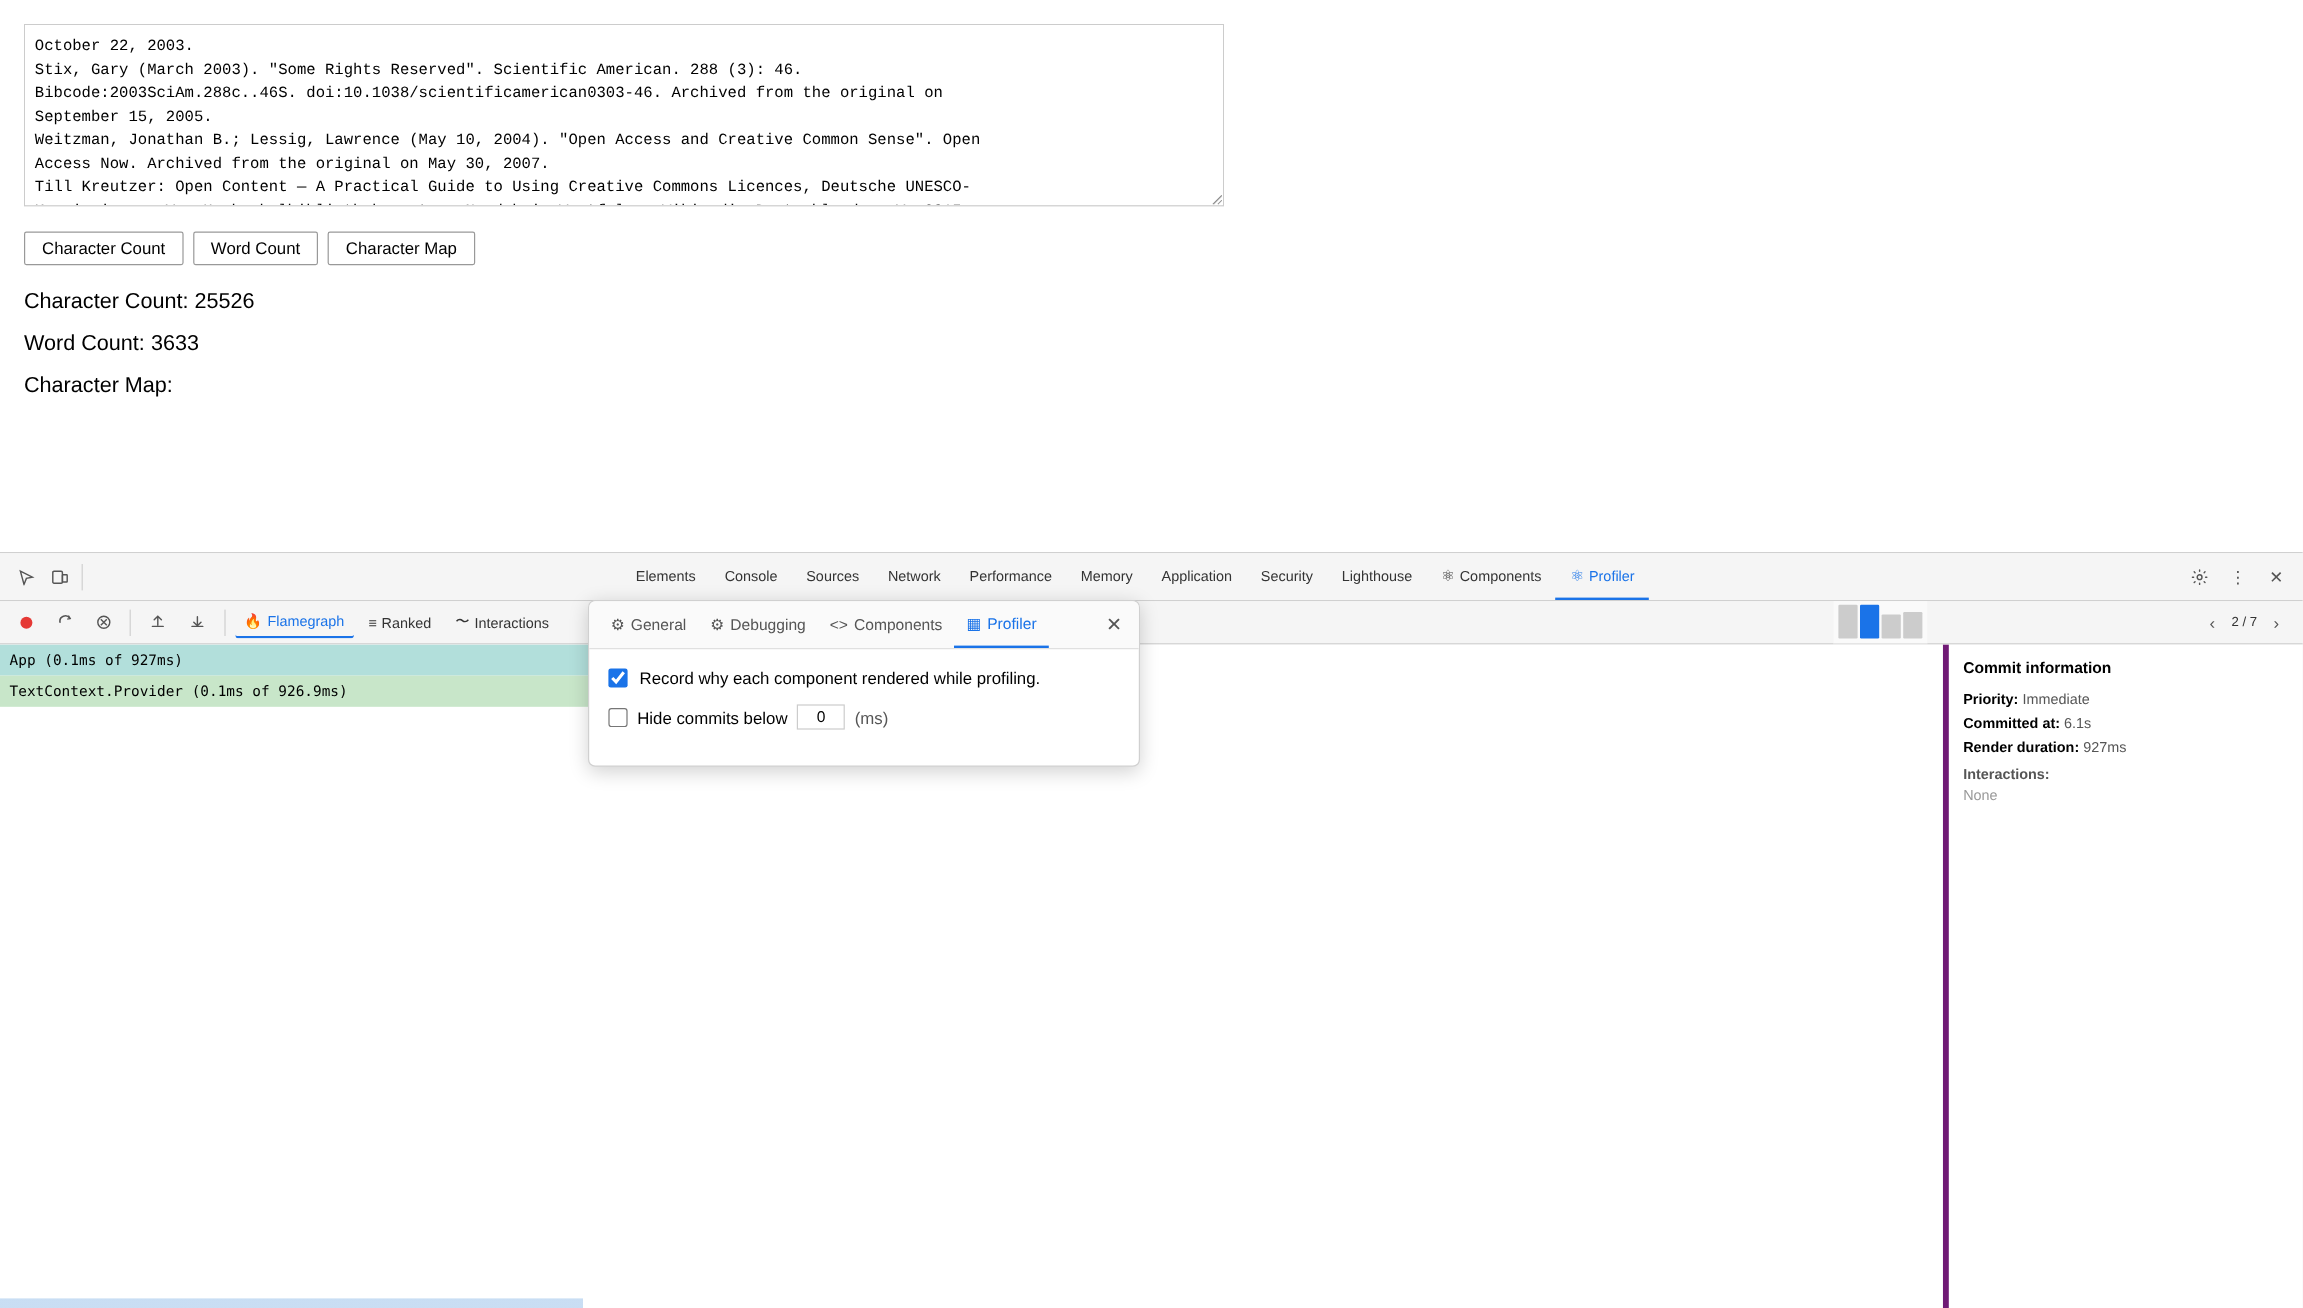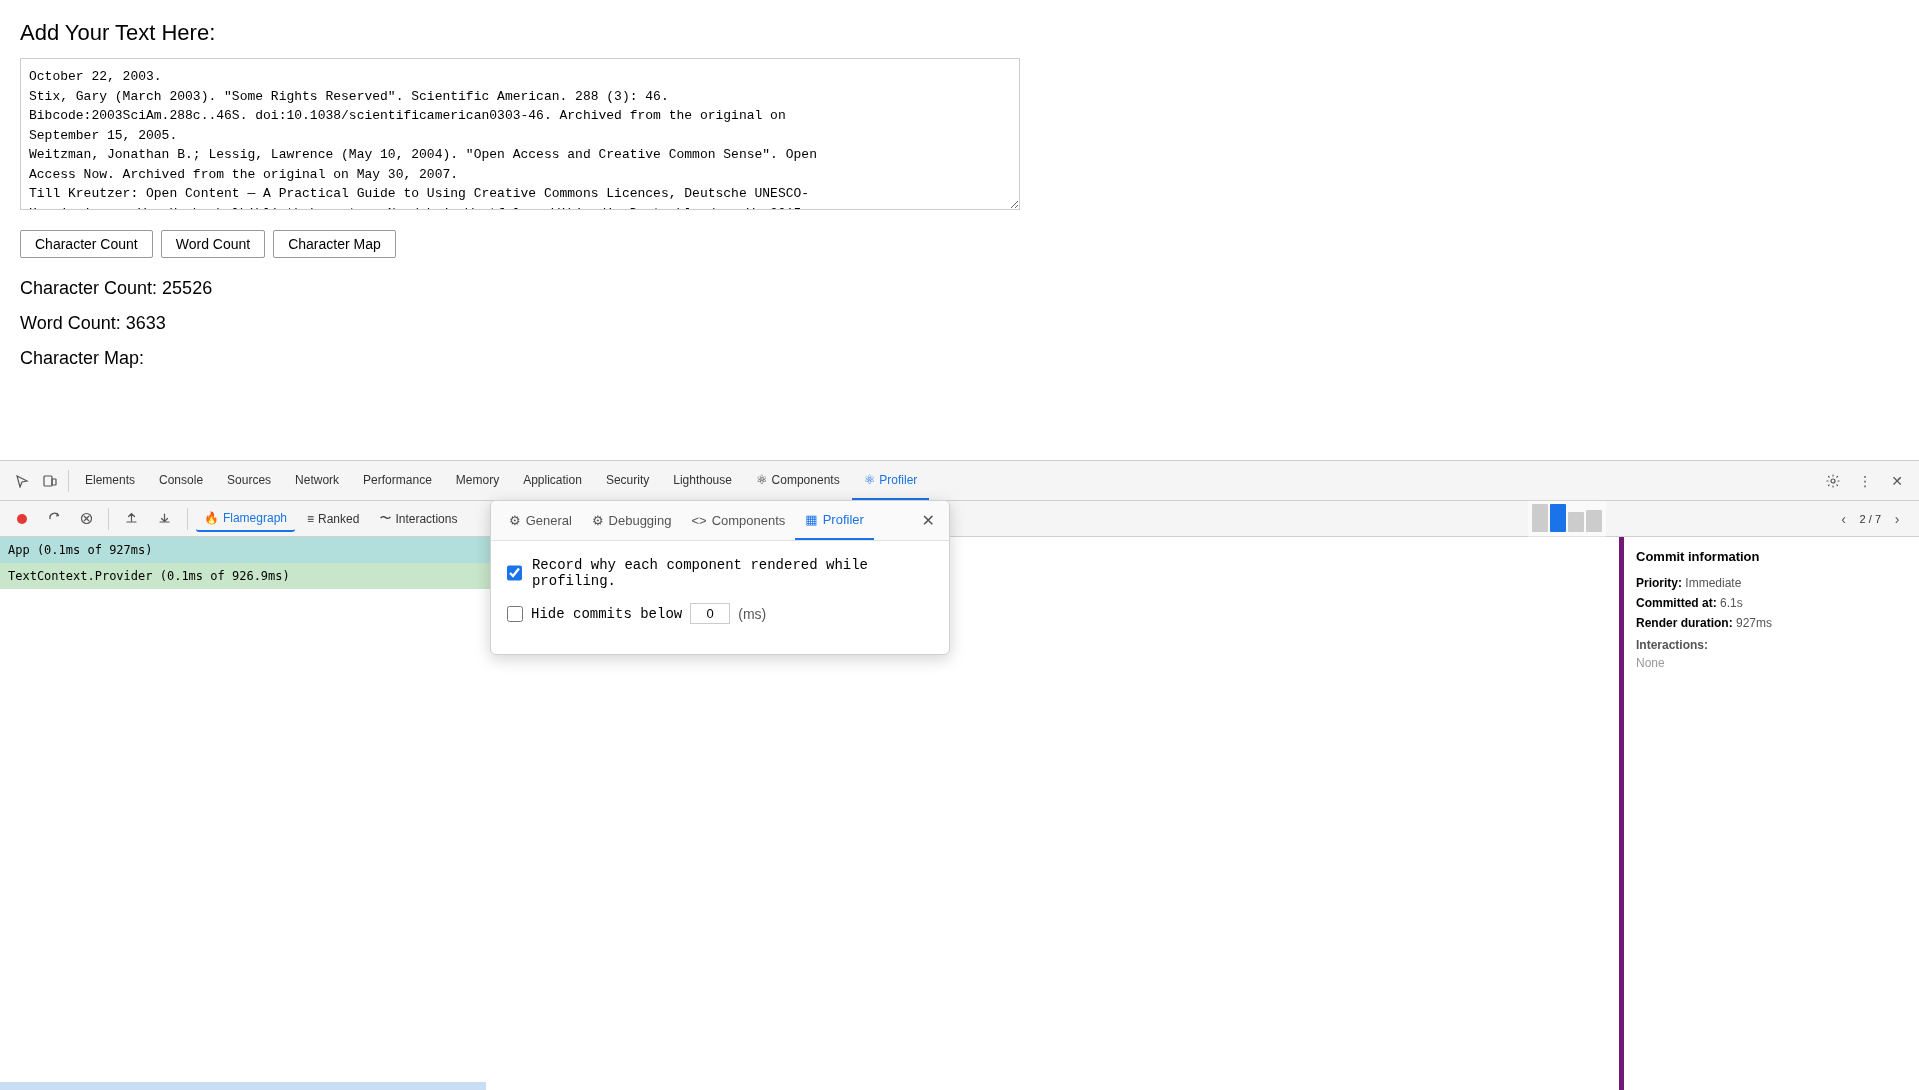--- a/index.html
+++ b/index.html
@@ -110,20 +110,21 @@
       border: none;
       background: none;
     }
 
     .devtools-tabs {
       display: flex;
       align-items: stretch;
       height: 100%;
       flex: 1;
       overflow: hidden;
+      justify-content: center;
     }
 
     .devtools-tab {
       padding: 0 12px;
       font-size: 12px;
       color: #333;
       cursor: pointer;
       display: flex;
       align-items: center;
       border-bottom: 2px solid transparent;
@@ -352,21 +353,20 @@
     .popup-checkbox {
       width: 16px;
       height: 16px;
       accent-color: #1a73e8;
       cursor: pointer;
     }
 
     .popup-label {
       font-size: 14px;
       color: #000;
-      font-family: Liberation Mono, monospace;
     }
 
     .popup-row-hide {
       display: flex;
       align-items: center;
       gap: 8px;
     }
 
     .hide-input {
       width: 40px;
@@ -398,21 +398,20 @@
       height: 8px;
       background: linear-gradient(90deg, #4a90d9 30%, transparent 30%);
       opacity: 0.3;
     }
   </style>
 </head>
 <body>
 
 <div class="main-content">
 
-  <div class="page-title">Add Your Text Here:</div>
 
   <div class="text-area-container">
     <textarea class="text-input" spellcheck="true" style="">October 22, 2003.
 Stix, Gary (March 2003). "Some Rights Reserved". Scientific American. 288 (3): 46.
 Bibcode:2003SciAm.288c..46S. doi:10.1038/scientificamerican0303-46. Archived from the original on
 September 15, 2005.
 Weitzman, Jonathan B.; Lessig, Lawrence (May 10, 2004). "Open Access and Creative Common Sense". Open
 Access Now. Archived from the original on May 30, 2007.
 Till Kreutzer: Open Content — A Practical Guide to Using Creative Commons Licences, Deutsche UNESCO-
 Kommission e. V., Hochschulbibliothekszentrum Nordrhein-Westfalen, Wikimedia Deutschland e. V. 2015.

